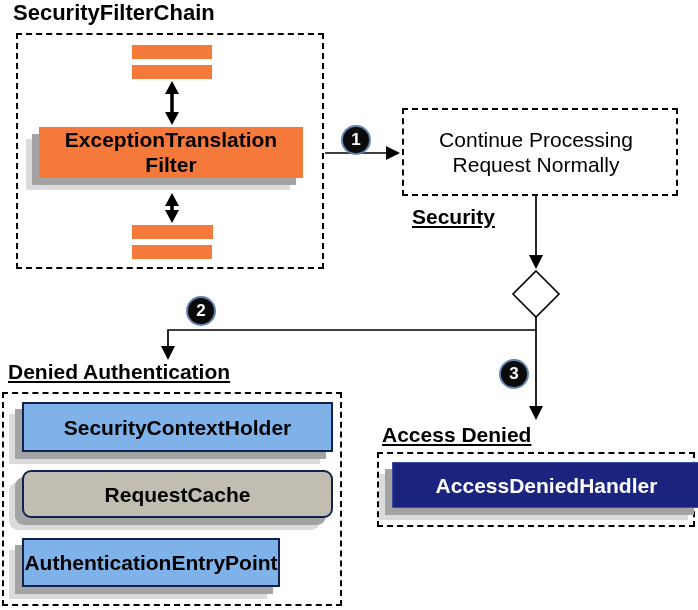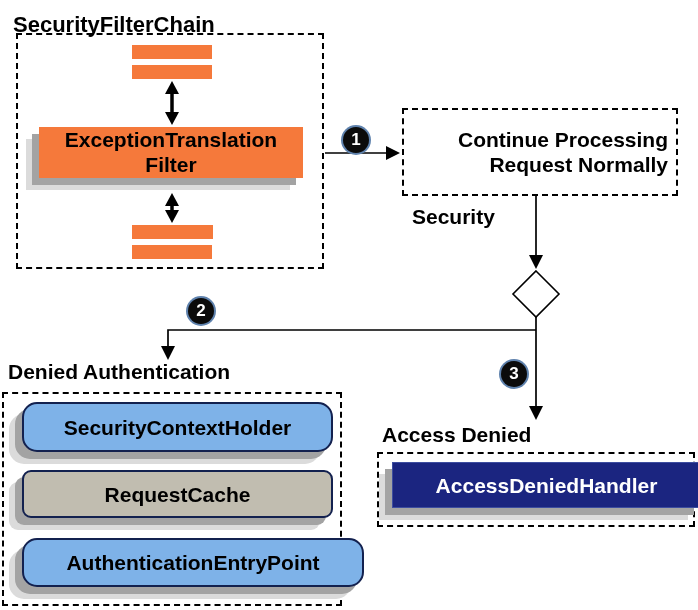--- a/index.html
+++ b/index.html
@@ -1,60 +1,60 @@
 <!DOCTYPE html>
 <html style="--orange: #F5793B; --light-blue: #7EB2E8; --warm-gray: #C1BDB0; --navy: #1B2580; --box-border: #13214F; --shadow-dark: #A3A3A3; --shadow-light: #DBDBDB; --line: #000000;"><head>
 <meta charset="utf-8">
 <style>
   html,body{margin:0;padding:0;background:#fff;}
   .canvas{
     position:relative;width:698px;height:610px;background:#fff;overflow:hidden;
     font-family:"Liberation Sans","DejaVu Sans",sans-serif;color:#000;
   }
   .abs{position:absolute;box-sizing:border-box;}
-  .lbl{font-weight:bold;font-size:21px;line-height:1.22;white-space:nowrap;}
+  .lbl{font-weight:bold;font-size:21px;line-height:1.22;white-space:nowrap;text-decoration:underline;}
   .title{font-weight:bold;font-size:22px;line-height:1.2;white-space:nowrap;}
   .dashed{border:2px dashed #000;background:transparent;}
   .node{
     display:flex;align-items:center;justify-content:center;text-align:center;
     font-weight:bold;font-size:21px;line-height:25px;
     border:2px solid var(--box-border);
     box-shadow:-7px 7px 0 var(--shadow-dark), -13px 12px 0 var(--shadow-light);
   }
   .orange-node{
     background:var(--orange);border:none;display:flex;flex-direction:column;
     align-items:center;justify-content:flex-start;font-weight:bold;font-size:21px;line-height:25px;
     box-shadow:-7px 7px 0 var(--shadow-dark), -13px 12px 0 var(--shadow-light);
   }
   .bar{background:var(--orange);}
-  .blue{background:var(--light-blue);border-radius:15px;}
+  .blue{background:var(--light-blue);}
   .gray{background:var(--warm-gray);}
   .navy{background:var(--navy);color:#fff;border:1px solid #3d4da0;}
   .badge{
     width:26px;height:26px;border-radius:50%;background:#0b0b0b;color:#fff;
     display:flex;align-items:center;justify-content:center;
     font-weight:bold;font-size:17px;box-shadow:0 0 0 2px #5f82ad;
   }
   .cont-box{
-    display:flex;flex-direction:column;justify-content:center;text-align:right;
-    font-weight:bold;font-size:21px;line-height:25px;padding-right:8px;
+    display:flex;flex-direction:column;justify-content:center;text-align:center;
+    font-weight:normal;font-size:21px;line-height:25px;padding-right:8px;
   }
   .flow{stroke:var(--line);fill:none;}
   .thick{stroke-width:3.5px;}
   .thin{stroke-width:1.7px;}
   .head{fill:var(--line);stroke:none;}
   .diamond{fill:#fff;stroke:var(--line);stroke-width:1.6px;}
   svg.overlay{position:absolute;left:0;top:0;pointer-events:none;}
 </style>
 </head>
 <body>
 
 <div class="canvas">
 
-  <div class="abs title" style="left:13px;top:12px;">SecurityFilterChain</div>
+  <div class="abs title" style="left:13px;top:0px;">SecurityFilterChain</div>
 
   <div class="abs dashed" style="left:16px;top:33px;width:308px;height:236px;"></div>
 
   <div class="abs bar" style="left:132px;top:45px;width:80px;height:14px;"></div>
   <div class="abs bar" style="left:132px;top:65px;width:80px;height:14px;"></div>
 
   <div class="abs orange-node" style="left:39px;top:127px;width:264px;height:51px;">
     <span>ExceptionTranslation</span>
     <span>Filter</span>
   </div>
@@ -69,21 +69,21 @@
 
   <div class="abs lbl" style="left:412px;top:204px;">
     <div>Security</div>
   </div>
 
   <div class="abs lbl" style="left:8px;top:359px;">Denied Authentication</div>
   <div class="abs dashed" style="left:2px;top:392px;width:340px;height:214px;"></div>
 
   <div class="abs node blue" style="left:22px;top:402px;width:311px;height:50px;">SecurityContextHolder</div>
   <div class="abs node gray" style="left:22px;top:470px;width:311px;height:48px;border-radius:9px;">RequestCache</div>
-  <div class="abs node blue" style="left:22px;top:538px;width:342px;height:49px;">AuthenticationEntryPoint</div>
+  <div class="abs node blue" style="left:22px;top:538px;width:258px;height:49px;">AuthenticationEntryPoint</div>
 
   <div class="abs lbl" style="left:382px;top:422px;">Access Denied</div>
   <div class="abs dashed" style="left:377px;top:452px;width:318px;height:75px;"></div>
   <div class="abs node navy" style="left:392px;top:462px;width:309px;height:46px;">AccessDeniedHandler</div>
 
   <svg class="overlay" width="698" height="610" viewBox="0 0 698 610">
 
     <g>
       <line class="flow thick" x1="172" y1="92" x2="172" y2="114"></line>
       <polygon class="head" points="172,81 165,94 179,94"></polygon>

